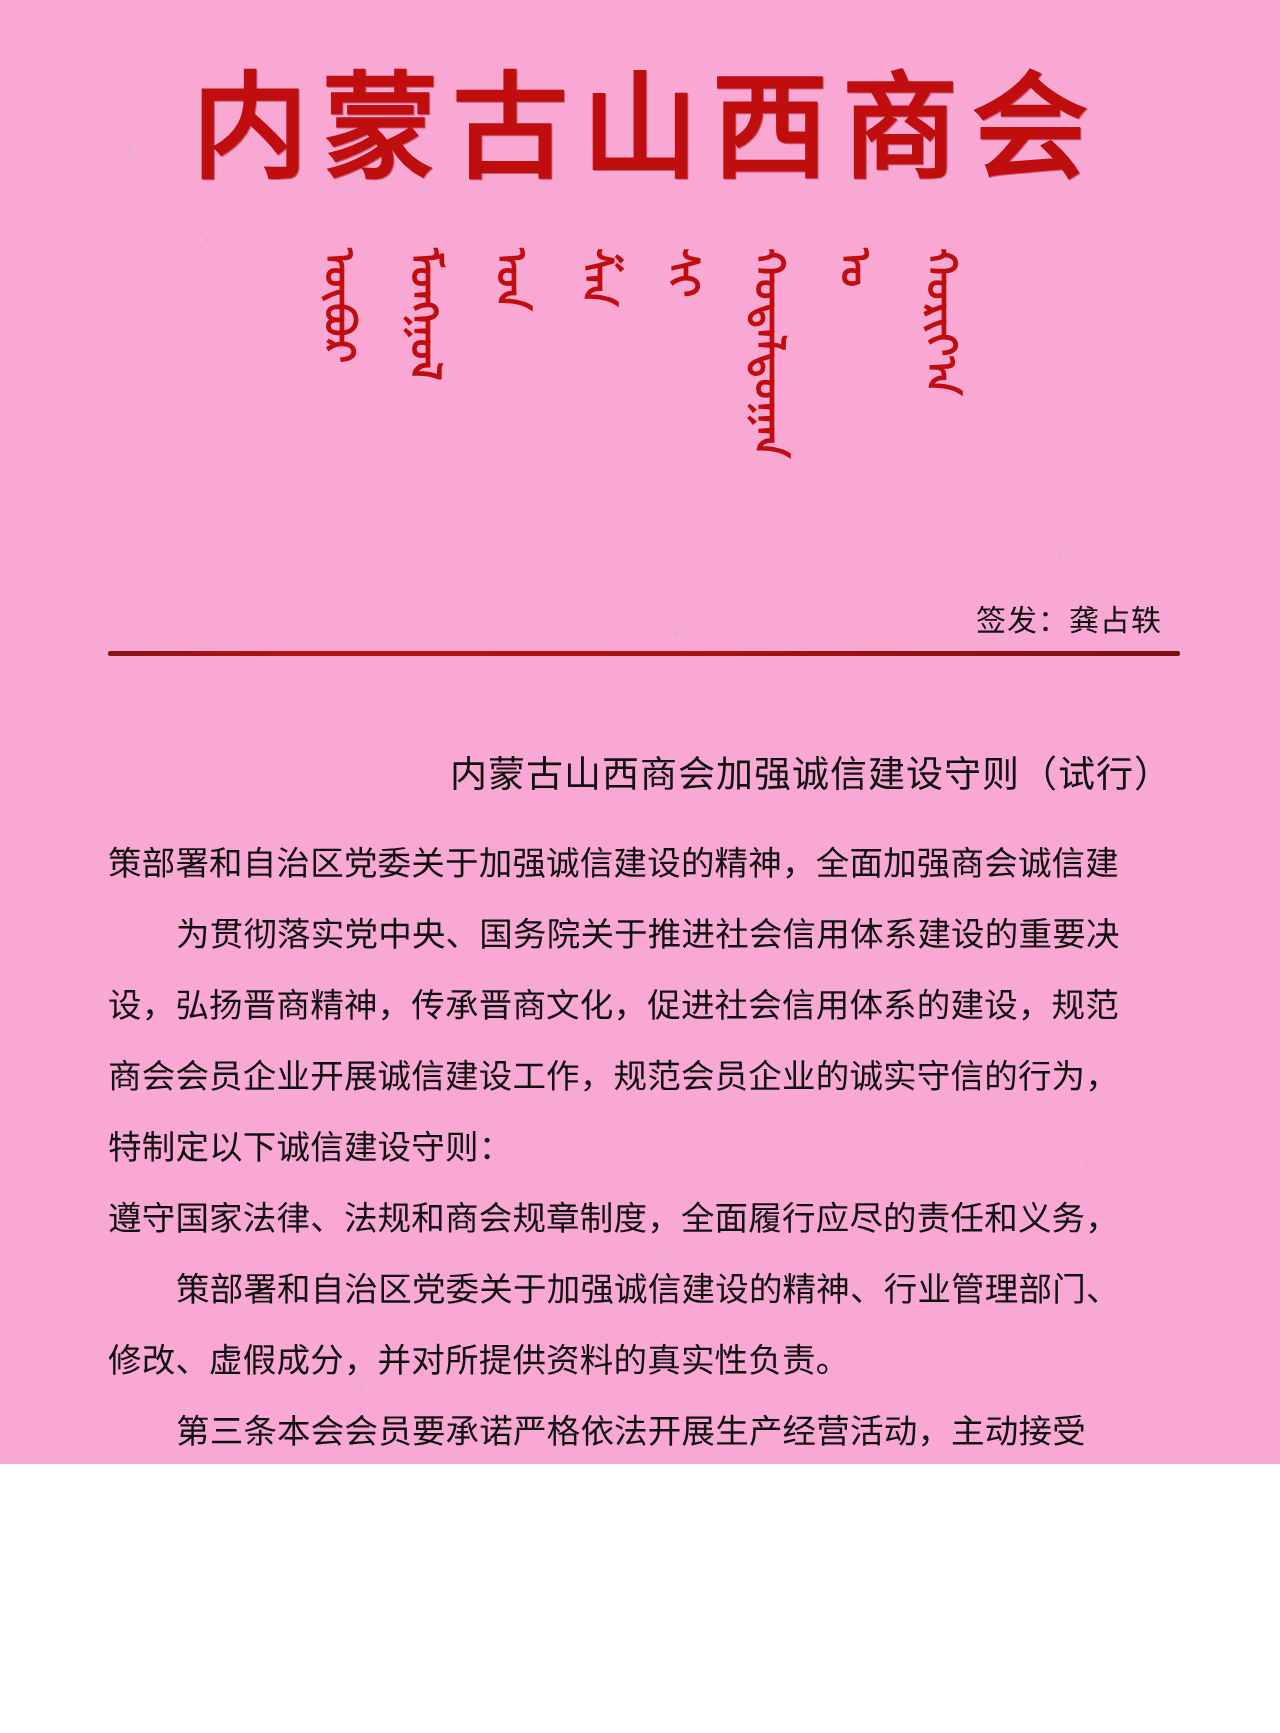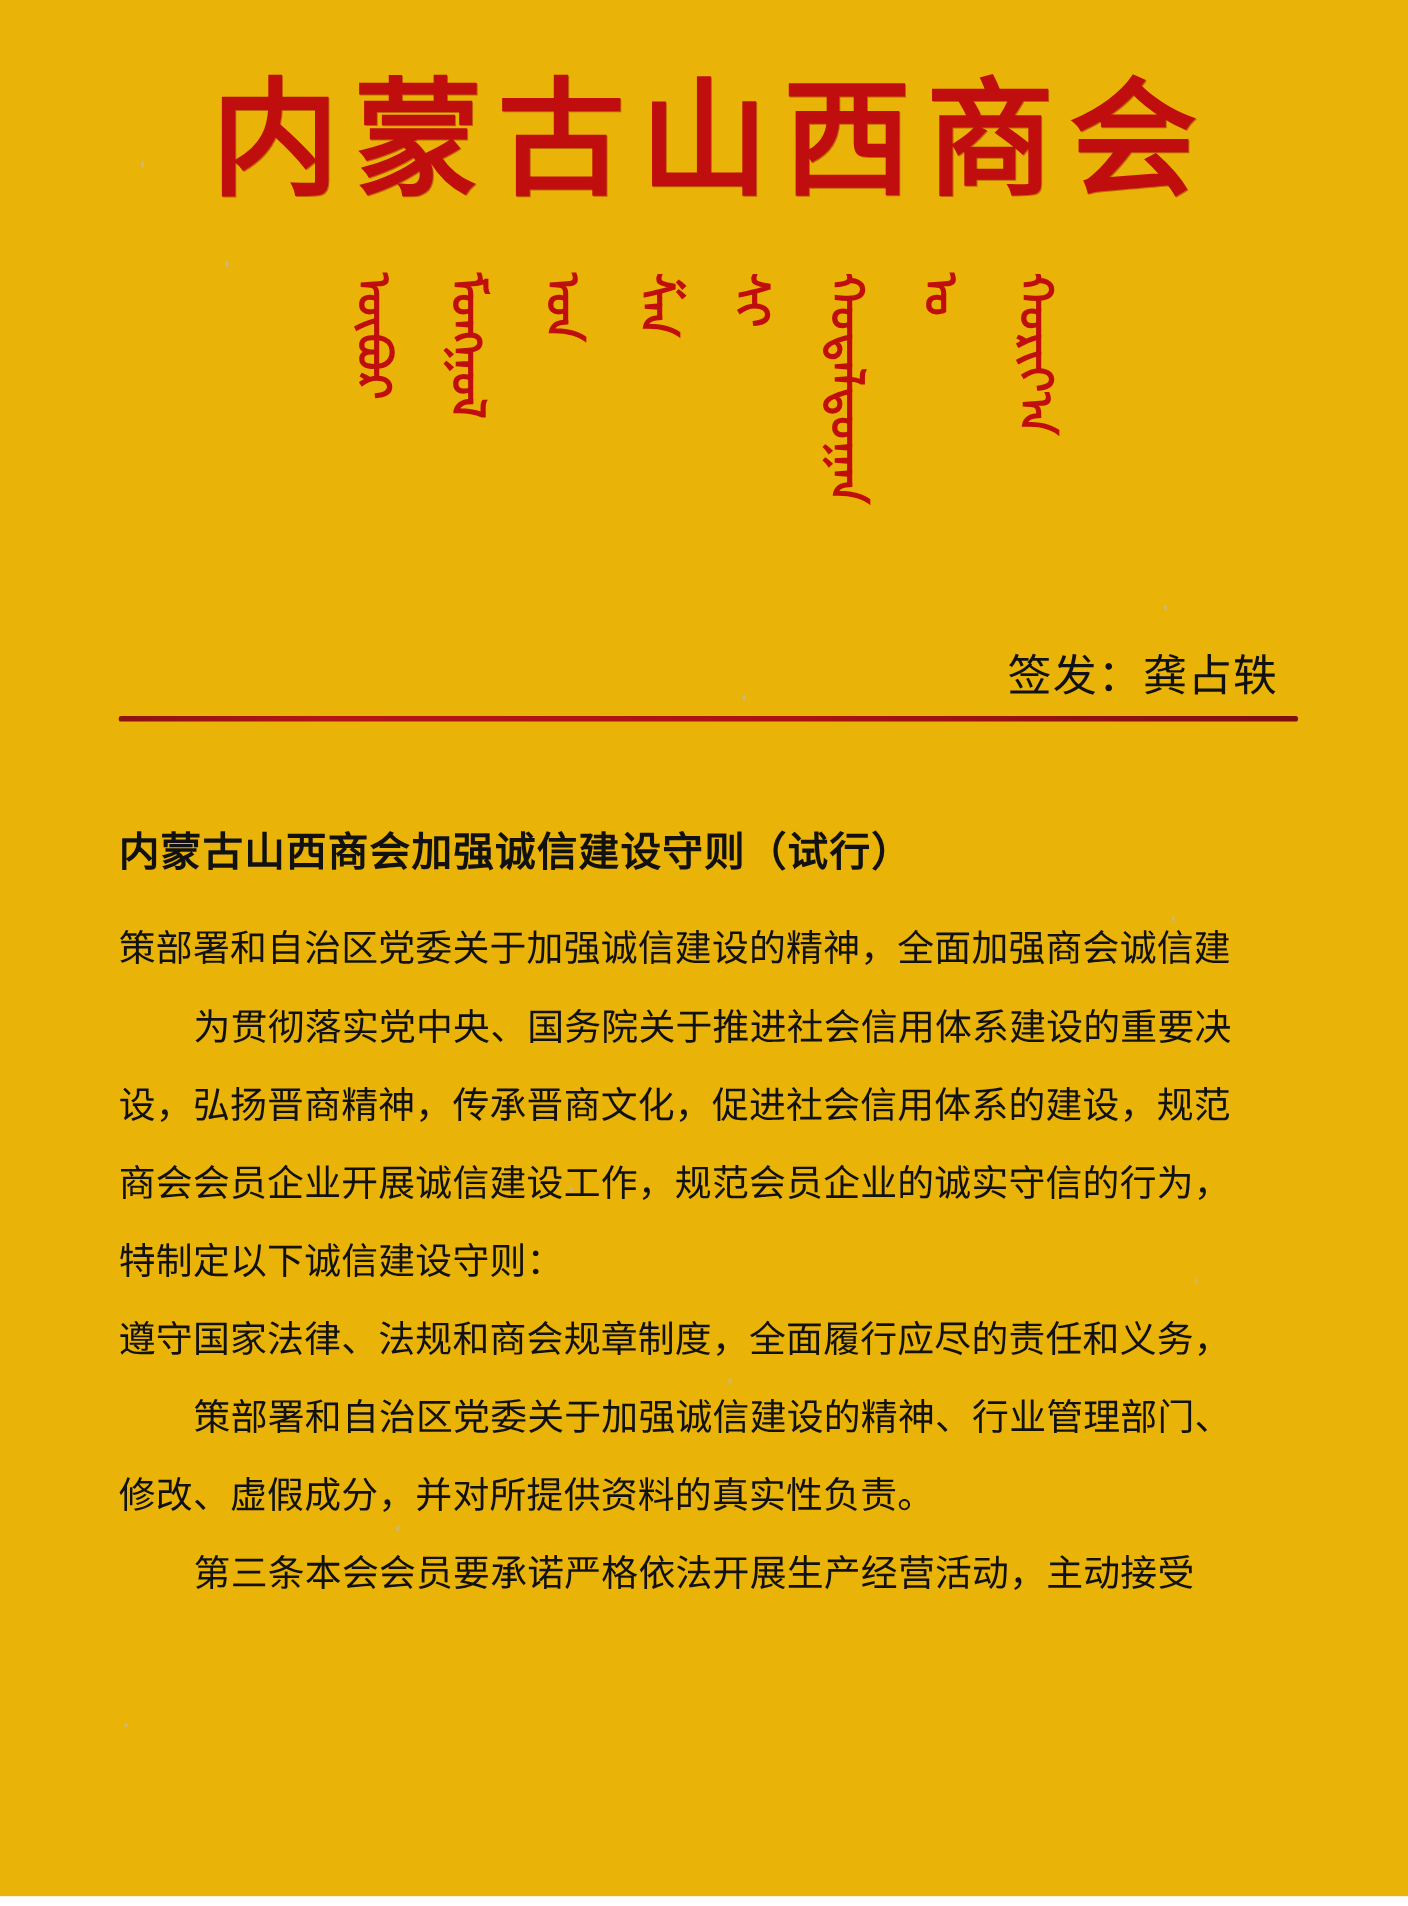--- a/index.html
+++ b/index.html
@@ -10,23 +10,23 @@
   }
 
   body {
     font-family: "Liberation Serif", "DejaVu Serif", serif;
     color: #111111;
   }
 
   .page {
     position: relative;
     width: 1280px;
-    height: 1724px;
+    height: 1464px;
     margin: 0 auto;
-    background: #eab308;
+    background: #f9a8d4;
     overflow: hidden;
   }
 
   
   .speck {
     position: absolute;
     background: #b9b9b9;
     border-radius: 50%;
     opacity: .55;
     pointer-events: none;
@@ -92,21 +92,21 @@
     bottom: 8px;
     font-size: 33px;
     letter-spacing: 1px;
     white-space: nowrap;
   }
 
   .signer {
     position: absolute;
     right: 10px;
     bottom: 8px;
-    font-size: 40px;
+    font-size: 30px;
     letter-spacing: 1px;
     white-space: nowrap;
   }
 
   .red-rule {
     position: absolute;
     left: 108px;
     right: 100px;
     top: 651px;
     height: 5px;
@@ -116,22 +116,22 @@
 
   
   .body-wrap {
     position: absolute;
     left: 108px;
     right: 108px;
     top: 676px;
   }
 
   .doc-title {
-    text-align: left;
-    font-weight: 700;
+    text-align: right;
+    font-weight: 400;
     font-size: 37px;
     letter-spacing: 1px;
     margin: 68px 0 0 0;
     white-space: nowrap;
   }
 
   .para {
     margin: 0;
     font-size: 33.5px;
     line-height: 71px;

